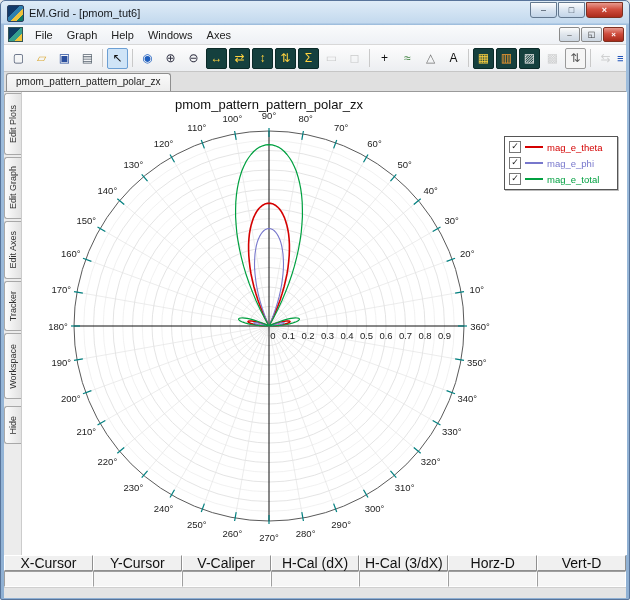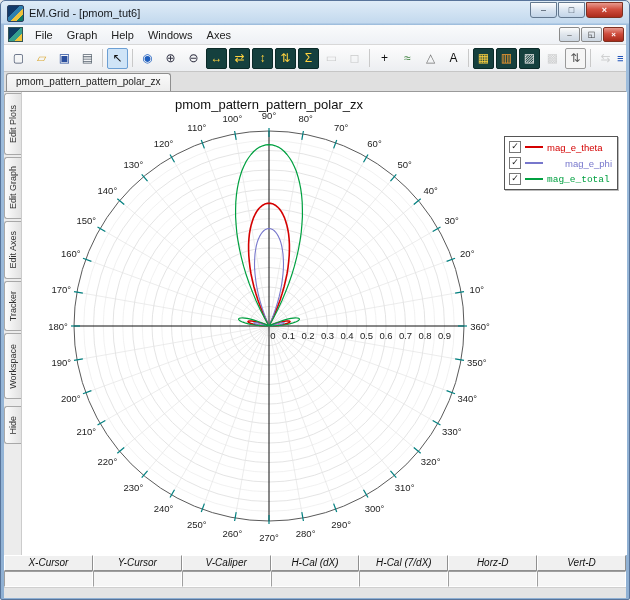--- a/index.html
+++ b/index.html
@@ -55,22 +55,22 @@
   
   .legend{position:absolute;left:482px;top:44px;width:114px;border:1px solid #555;background:#fff;
     box-shadow:1px 1px 0 #bbb;padding:2px 4px;box-sizing:border-box;}
   .legend-row{display:flex;align-items:center;gap:4px;height:16px;}
   .legend-cb{width:10px;height:10px;border:1px solid #777;background:#fff;font-size:9px;line-height:9px;text-align:center;color:#222;}
   .legend-line{width:18px;height:2px;}
   .legend-label{font-size:9.5px;text-align:right;}
   
   .status-table{height:42px;background:#e8e8e8;}
   .st-row{display:flex;height:16px;}
-  .st-cell{flex:1;box-sizing:border-box;font-size:10px;color:#111;text-align:center;line-height:14px;
-    background:#f0f0f0;border:1px solid;border-color:#ffffff #8f8f8f #8f8f8f #ffffff;font-style:italic;}
+  .st-cell{flex:1;box-sizing:border-box;font-size:14px;color:#111;text-align:center;line-height:14px;
+    background:#f0f0f0;border:1px solid;border-color:#ffffff #8f8f8f #8f8f8f #ffffff;}
   .st-cell.value{background:#f6f6f6;border-color:#9f9f9f #ffffff #ffffff #9f9f9f;}
   .st-filler{height:10px;background:#e4e4e4;border-top:1px solid #cfcfcf;}
 </style>
 </head>
 <body>
 
 <div class="window">
   <div class="titlebar">
     <div class="app-icon"></div>
     <div class="title-text">EM.Grid - [pmom_tut6]</div>
@@ -357,38 +357,38 @@
           </svg>
         <div class="legend">
             <div class="legend-row">
               <span class="legend-cb">✓</span>
               <span class="legend-line" style="background: rgb(212, 0, 0);"></span>
               <span class="legend-label" style="color: rgb(212, 0, 0);">mag_e_theta</span>
             </div>
             <div class="legend-row">
               <span class="legend-cb">✓</span>
               <span class="legend-line" style="background: rgb(119, 119, 204);"></span>
-              <span class="legend-label" style="color: rgb(119, 119, 204); margin-left: 18px;">mag_e_phi</span>
+              <span class="legend-label" style="color: rgb(119, 119, 204);">mag_e_phi</span>
             </div>
             <div class="legend-row">
               <span class="legend-cb">✓</span>
               <span class="legend-line" style="background: rgb(0, 160, 64);"></span>
-              <span class="legend-label" style="color: rgb(0, 160, 64); font-family: Liberation Mono, monospace;">mag_e_total</span>
+              <span class="legend-label" style="color: rgb(0, 160, 64);">mag_e_total</span>
             </div>
           </div>
       </div>
     </div>
 
     <div class="status-table">
       <div class="st-row">
           <div class="st-cell">X-Cursor</div>
           <div class="st-cell">Y-Cursor</div>
           <div class="st-cell">V-Caliper</div>
           <div class="st-cell">H-Cal (dX)</div>
-          <div class="st-cell">H-Cal (7/dX)</div>
+          <div class="st-cell">H-Cal (3/dX)</div>
           <div class="st-cell">Horz-D</div>
           <div class="st-cell">Vert-D</div>
         </div>
       <div class="st-row">
           <div class="st-cell value"></div>
           <div class="st-cell value"></div>
           <div class="st-cell value"></div>
           <div class="st-cell value"></div>
           <div class="st-cell value"></div>
           <div class="st-cell value"></div>

